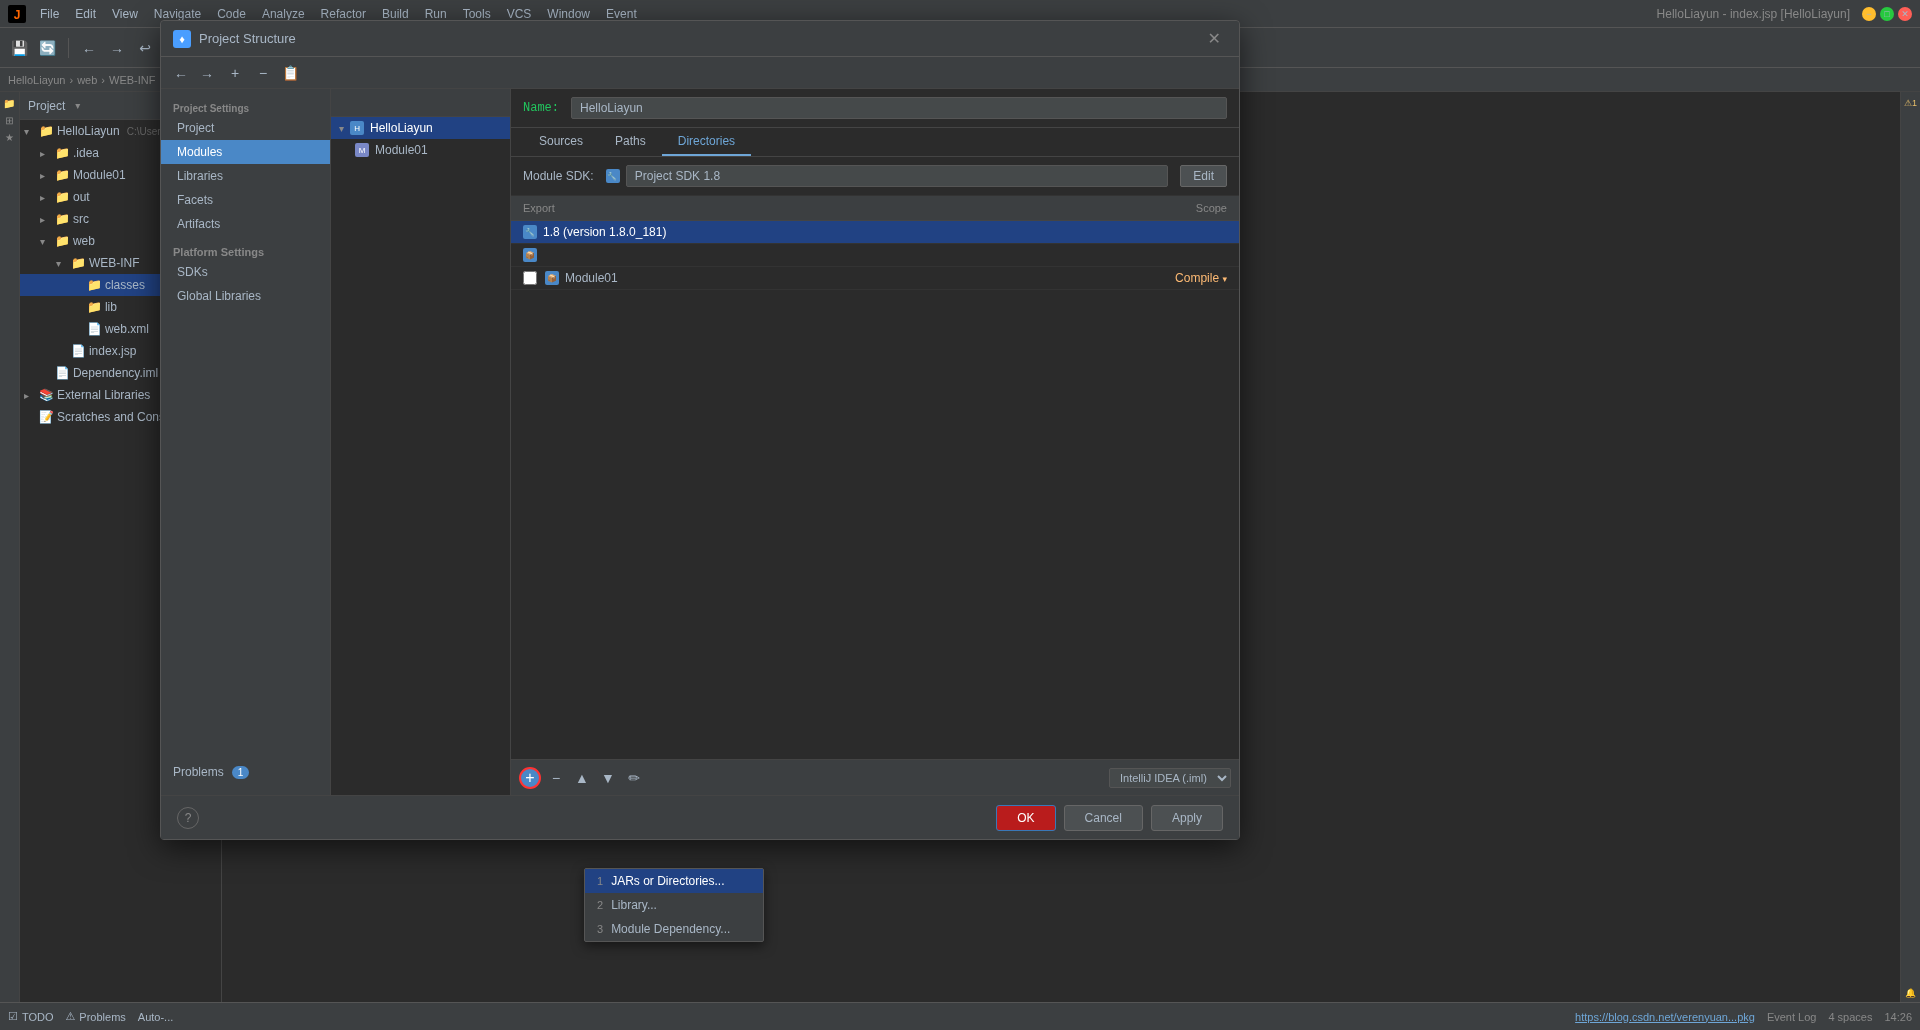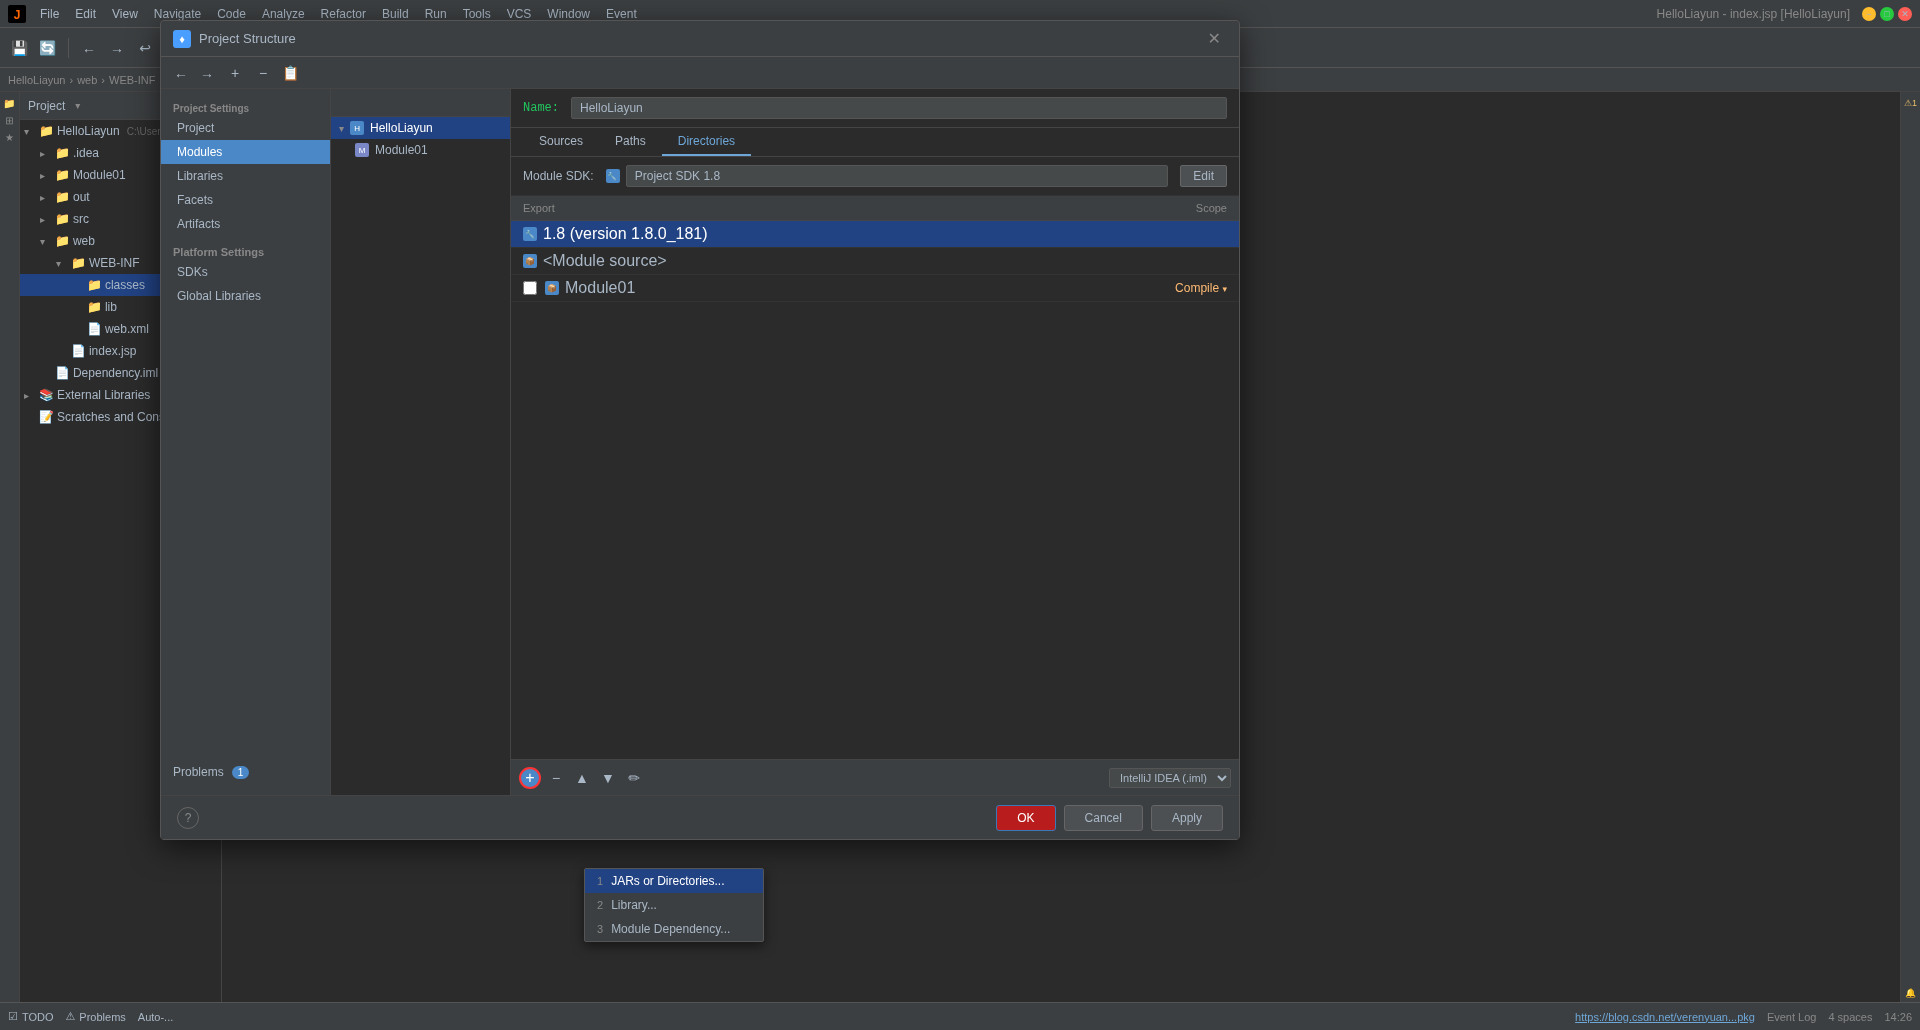--- a/index.html
+++ b/index.html
@@ -413,21 +413,21 @@
     }
     .dep-icon {
       width: 14px; height: 14px;
       margin-right: 6px;
       background: #4a88c7;
       border-radius: 2px;
       display: flex; align-items: center; justify-content: center;
       font-size: 8px;
       color: white;
     }
-    .dep-name { flex: 1; font-size: 16px; color: #a9b7c6; }
+    .dep-name { flex: 1; font-size: 12px; color: #a9b7c6; }
     .dep-row.selected .dep-name { color: #fff; }
     .dep-scope {
       width: 100px;
       text-align: right;
       font-size: 12px;
       color: #fdba74;
     }
 
     
     .deps-toolbar {
@@ -818,21 +818,20 @@
 
       <div class="deps-table">
 
         <div class="dep-row selected">
           <div class="dep-icon">🔧</div>
           <span class="dep-name">1.8 (version 1.8.0_181)</span>
         </div>
 
         <div class="dep-row">
           <div class="dep-icon">📦</div>
-          <span class="dep-name">&lt;Module source&gt;</span>
         </div>
 
         <div class="dep-row">
           <input type="checkbox" class="dep-checkbox" style="">
           <div class="dep-icon">📦</div>
           <span class="dep-name">Module01</span>
           <span class="dep-scope">
             <span>Compile</span>
             <span style="font-size:9px;">▾</span>
           </span>

